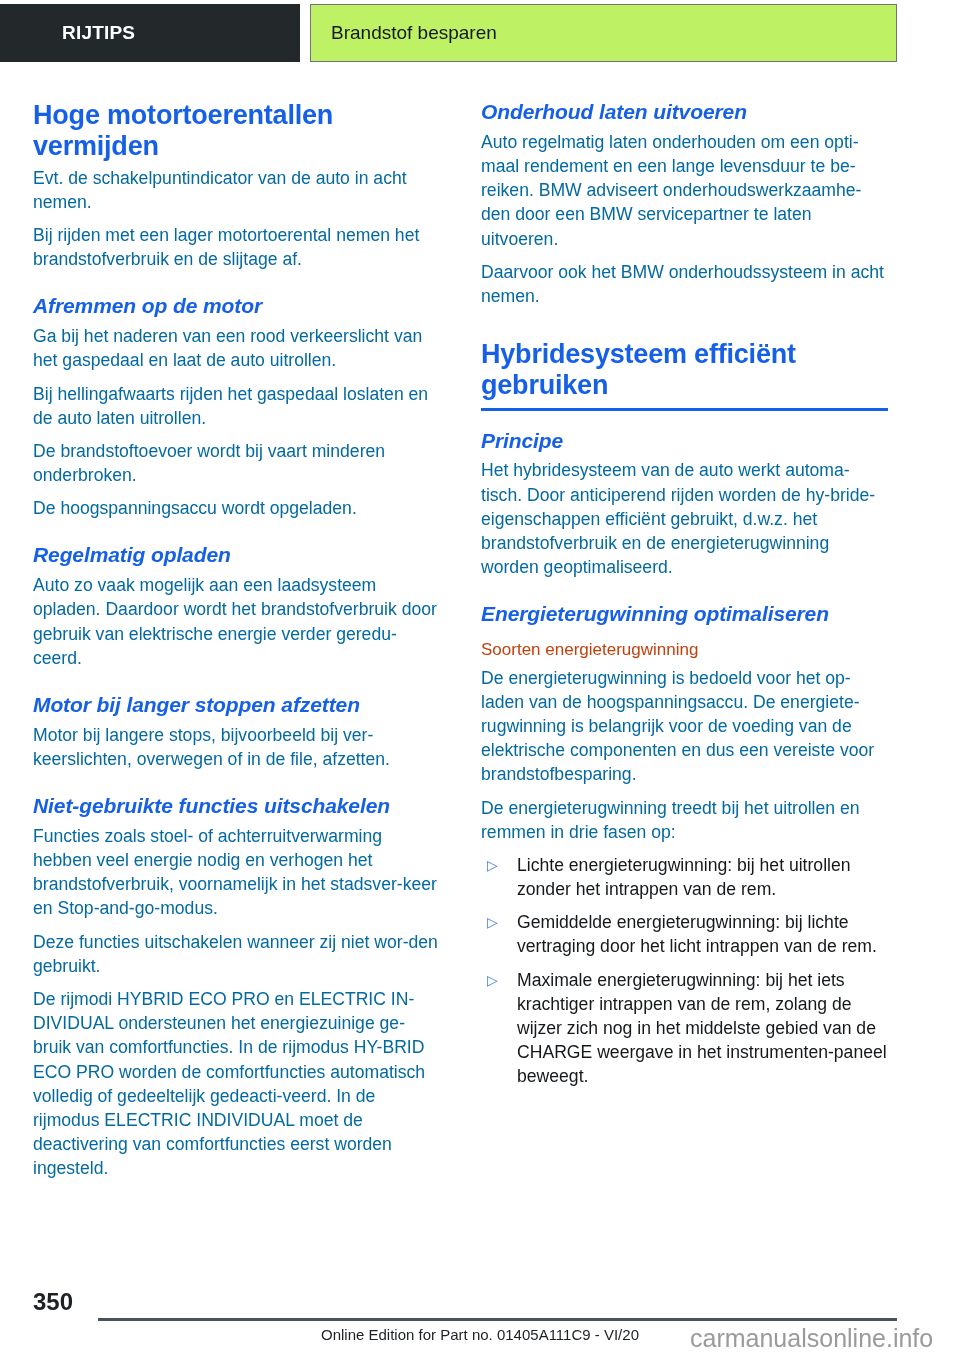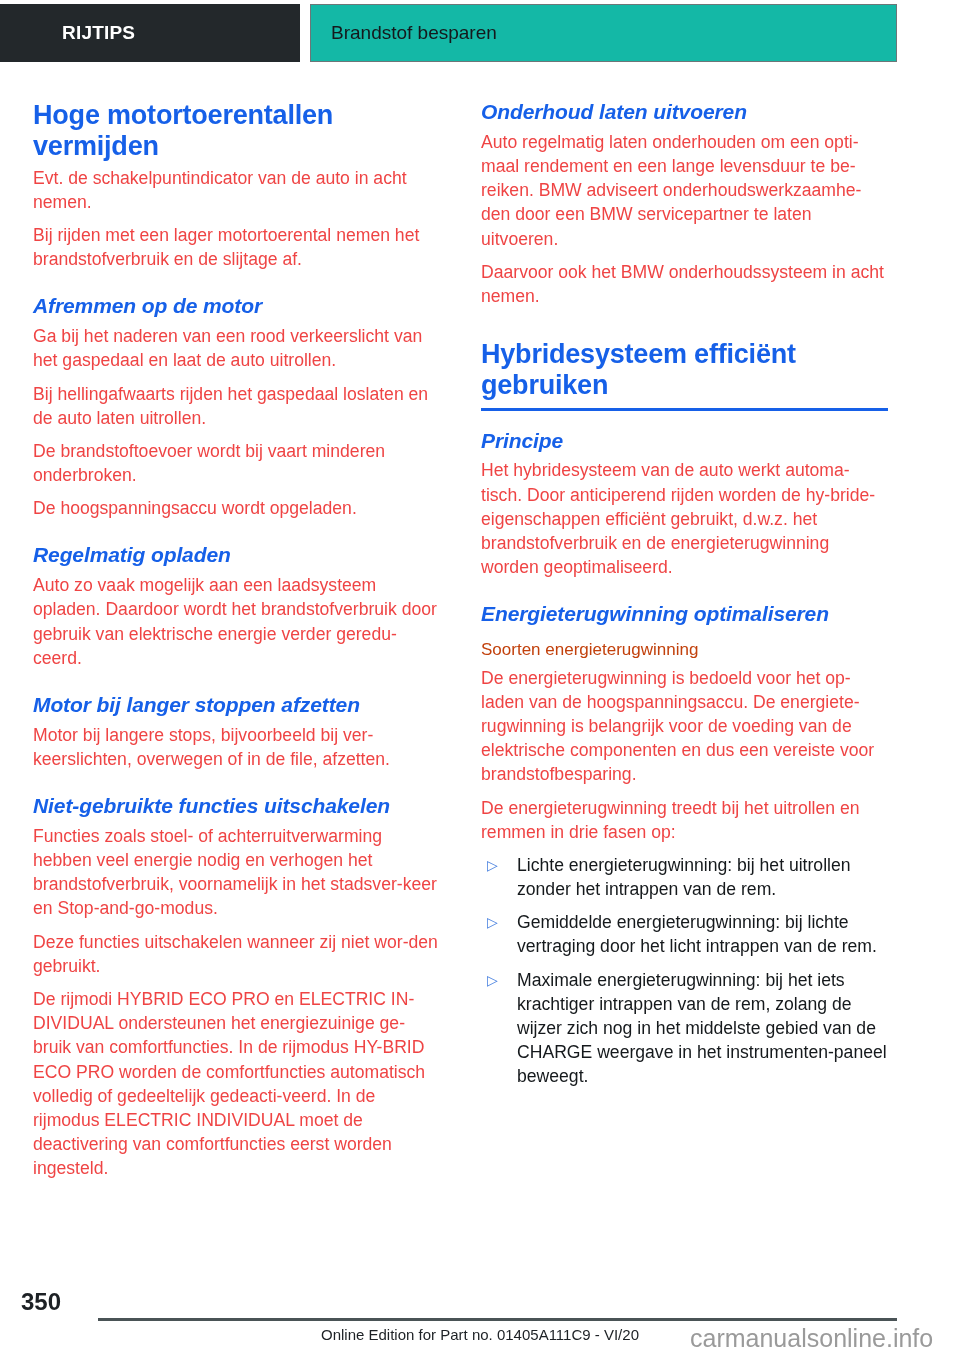--- a/index.html
+++ b/index.html
@@ -41,21 +41,21 @@
     letter-spacing: 0.2px;
     margin-left: 62px;
     white-space: nowrap;
   }
   .section-tab {
     position: absolute;
     left: 310px;
     top: 4px;
     width: 587px;
     height: 58px;
-    background: #14b8a6;
+    background: #bef264;
     border: 1px solid #6d7678;
     box-sizing: border-box;
     display: flex;
     align-items: center;
   }
   .section-tab-label {
     color: #15191c;
     font-size: 19px;
     margin-left: 20px;
     white-space: nowrap;
@@ -106,21 +106,21 @@
     color: #c2410c;
     font-size: 17px;
     font-weight: normal;
     line-height: 1.2;
     margin: 0 0 5px 0;
   }
   p.body {
     font-size: 17.6px;
     line-height: 1.375;
     margin: 0 0 9px 0;
-    color: #ef4444;
+    color: #0369a1;
   }
   .gap-lg { height: 22px; }
   .gap-md { height: 14px; }
   .gap-sm { height: 8px; }
 
   ul.bullets {
     list-style: none;
     margin: 2px 0 0 0;
     padding: 0;
   }
@@ -144,21 +144,21 @@
   
   .page-footer {
     position: absolute;
     left: 0;
     bottom: 0;
     width: 960px;
     height: 82px;
   }
   .page-number {
     position: absolute;
-    left: 21px;
+    left: 33px;
     top: 8px;
     font-size: 24px;
     font-weight: bold;
     color: #1d2125;
   }
   .footer-rule {
     position: absolute;
     left: 98px;
     top: 38px;
     width: 799px;

